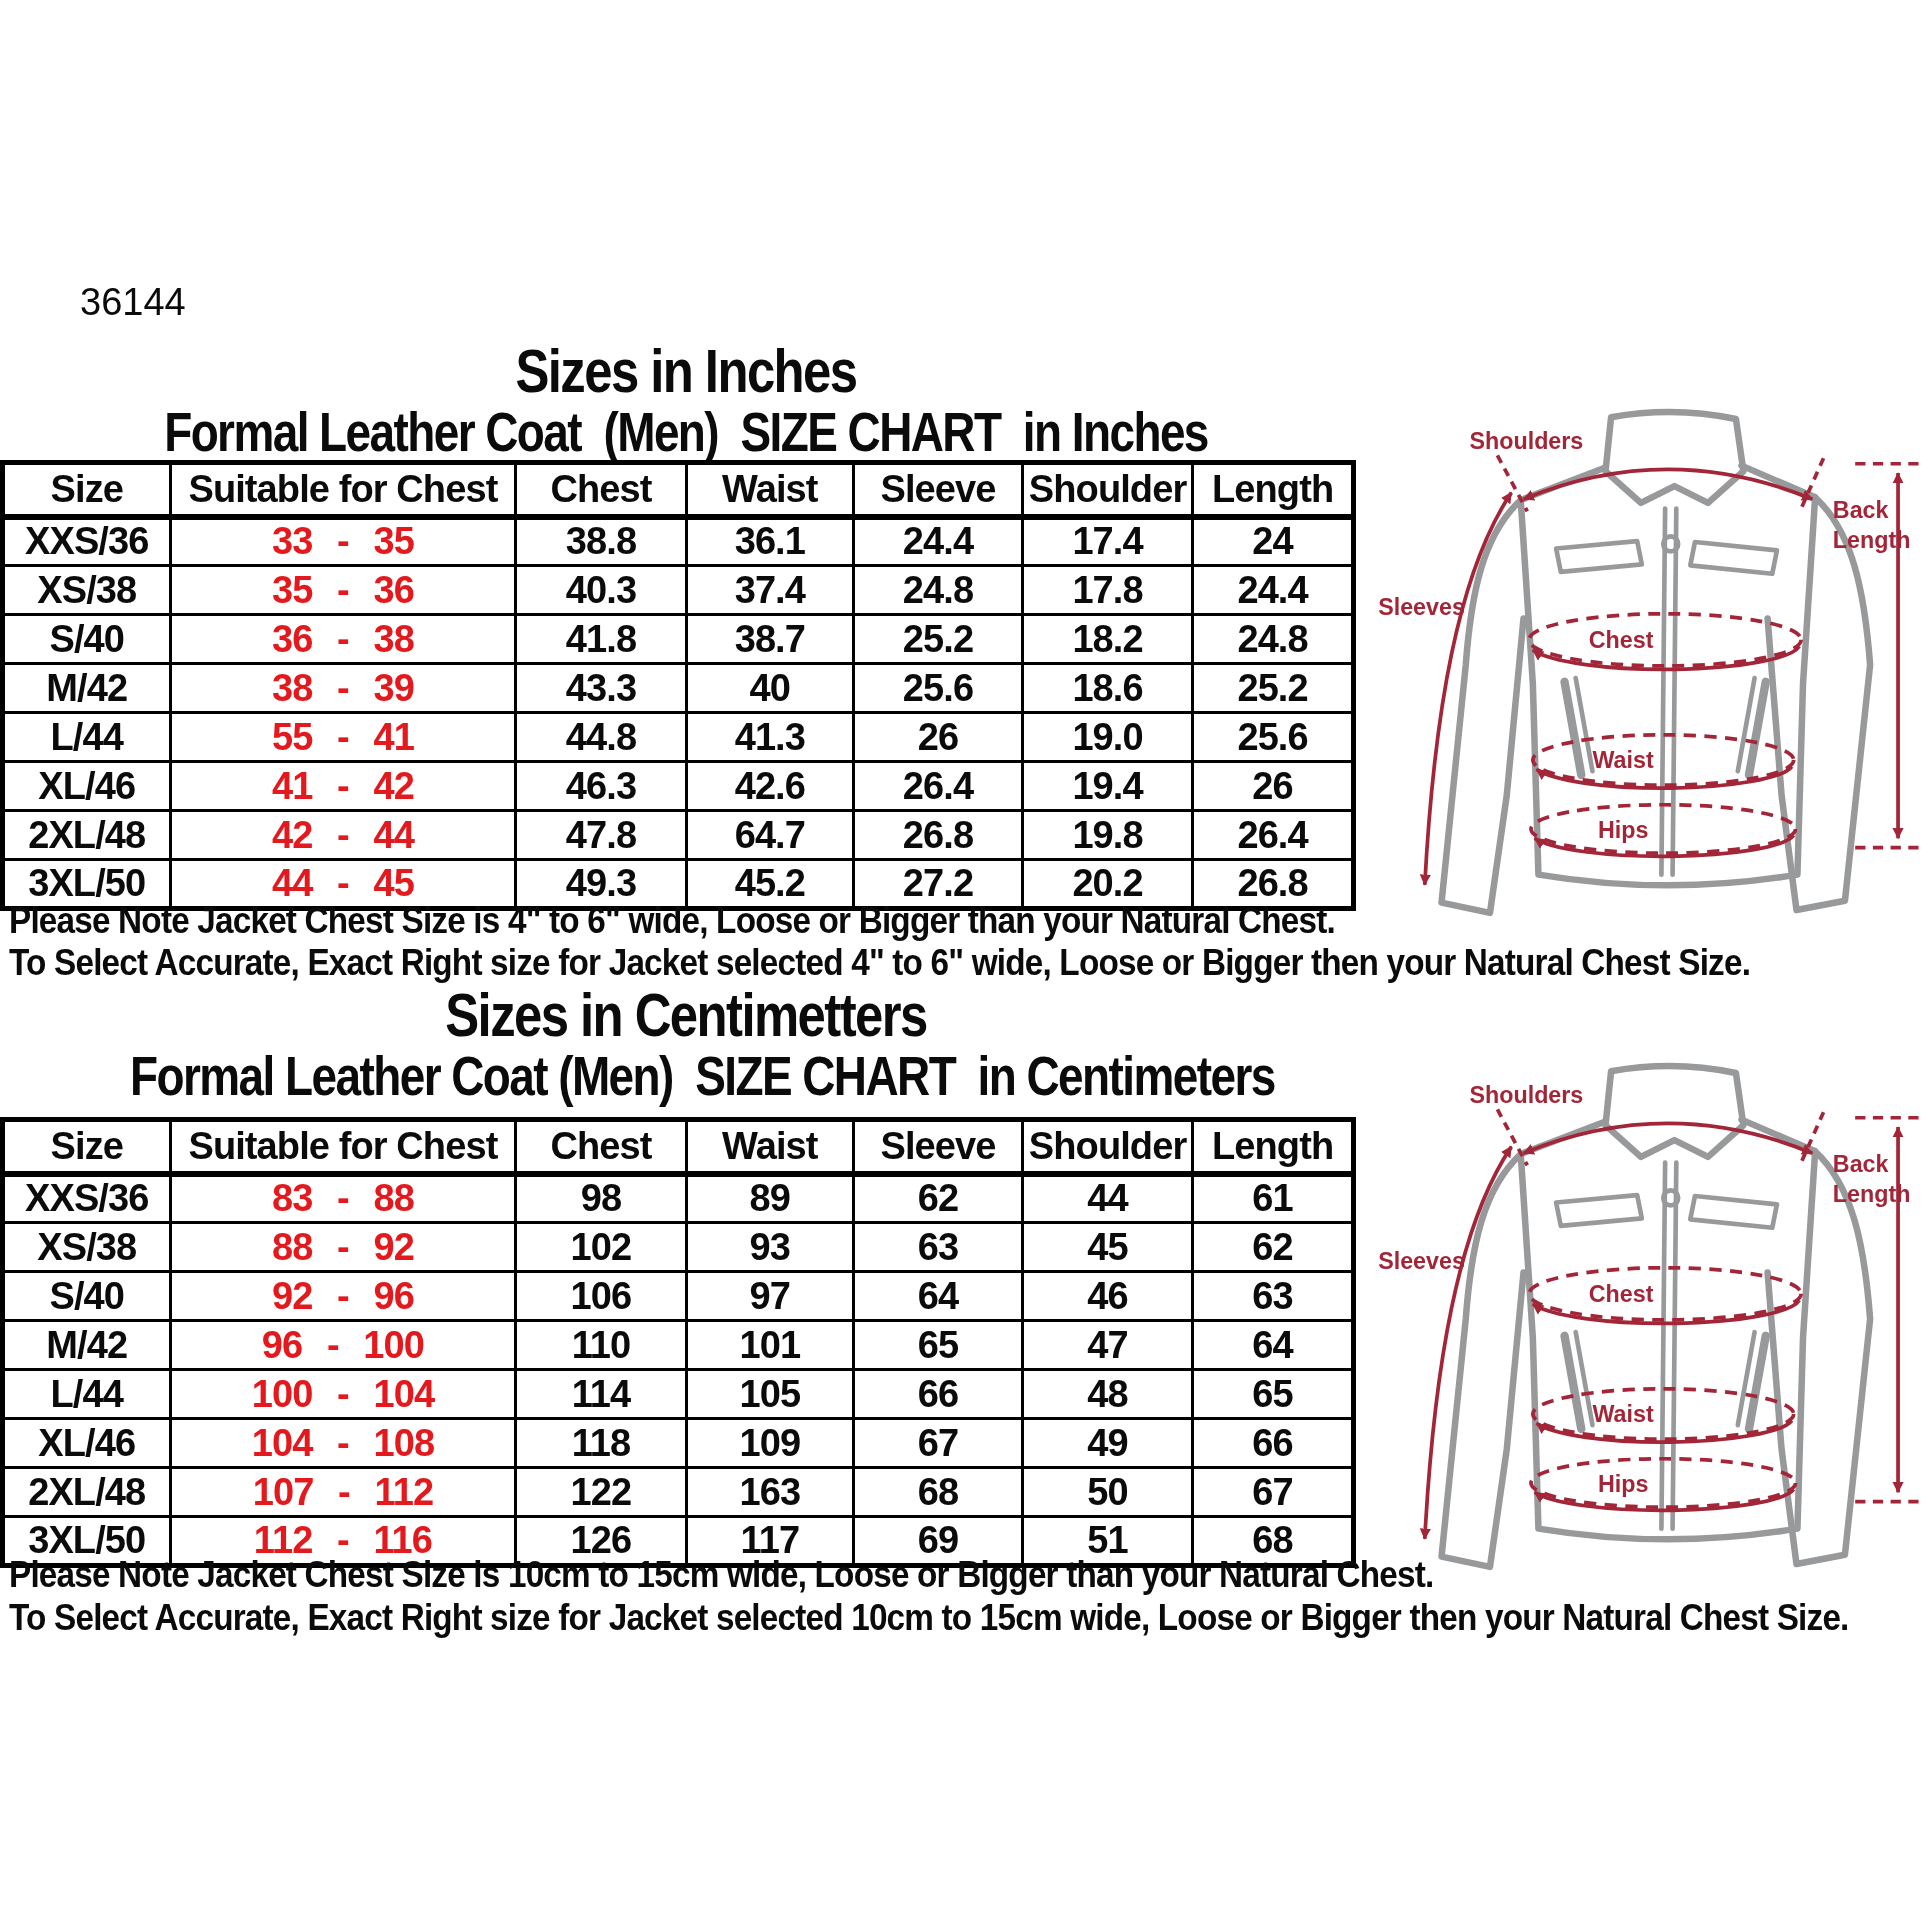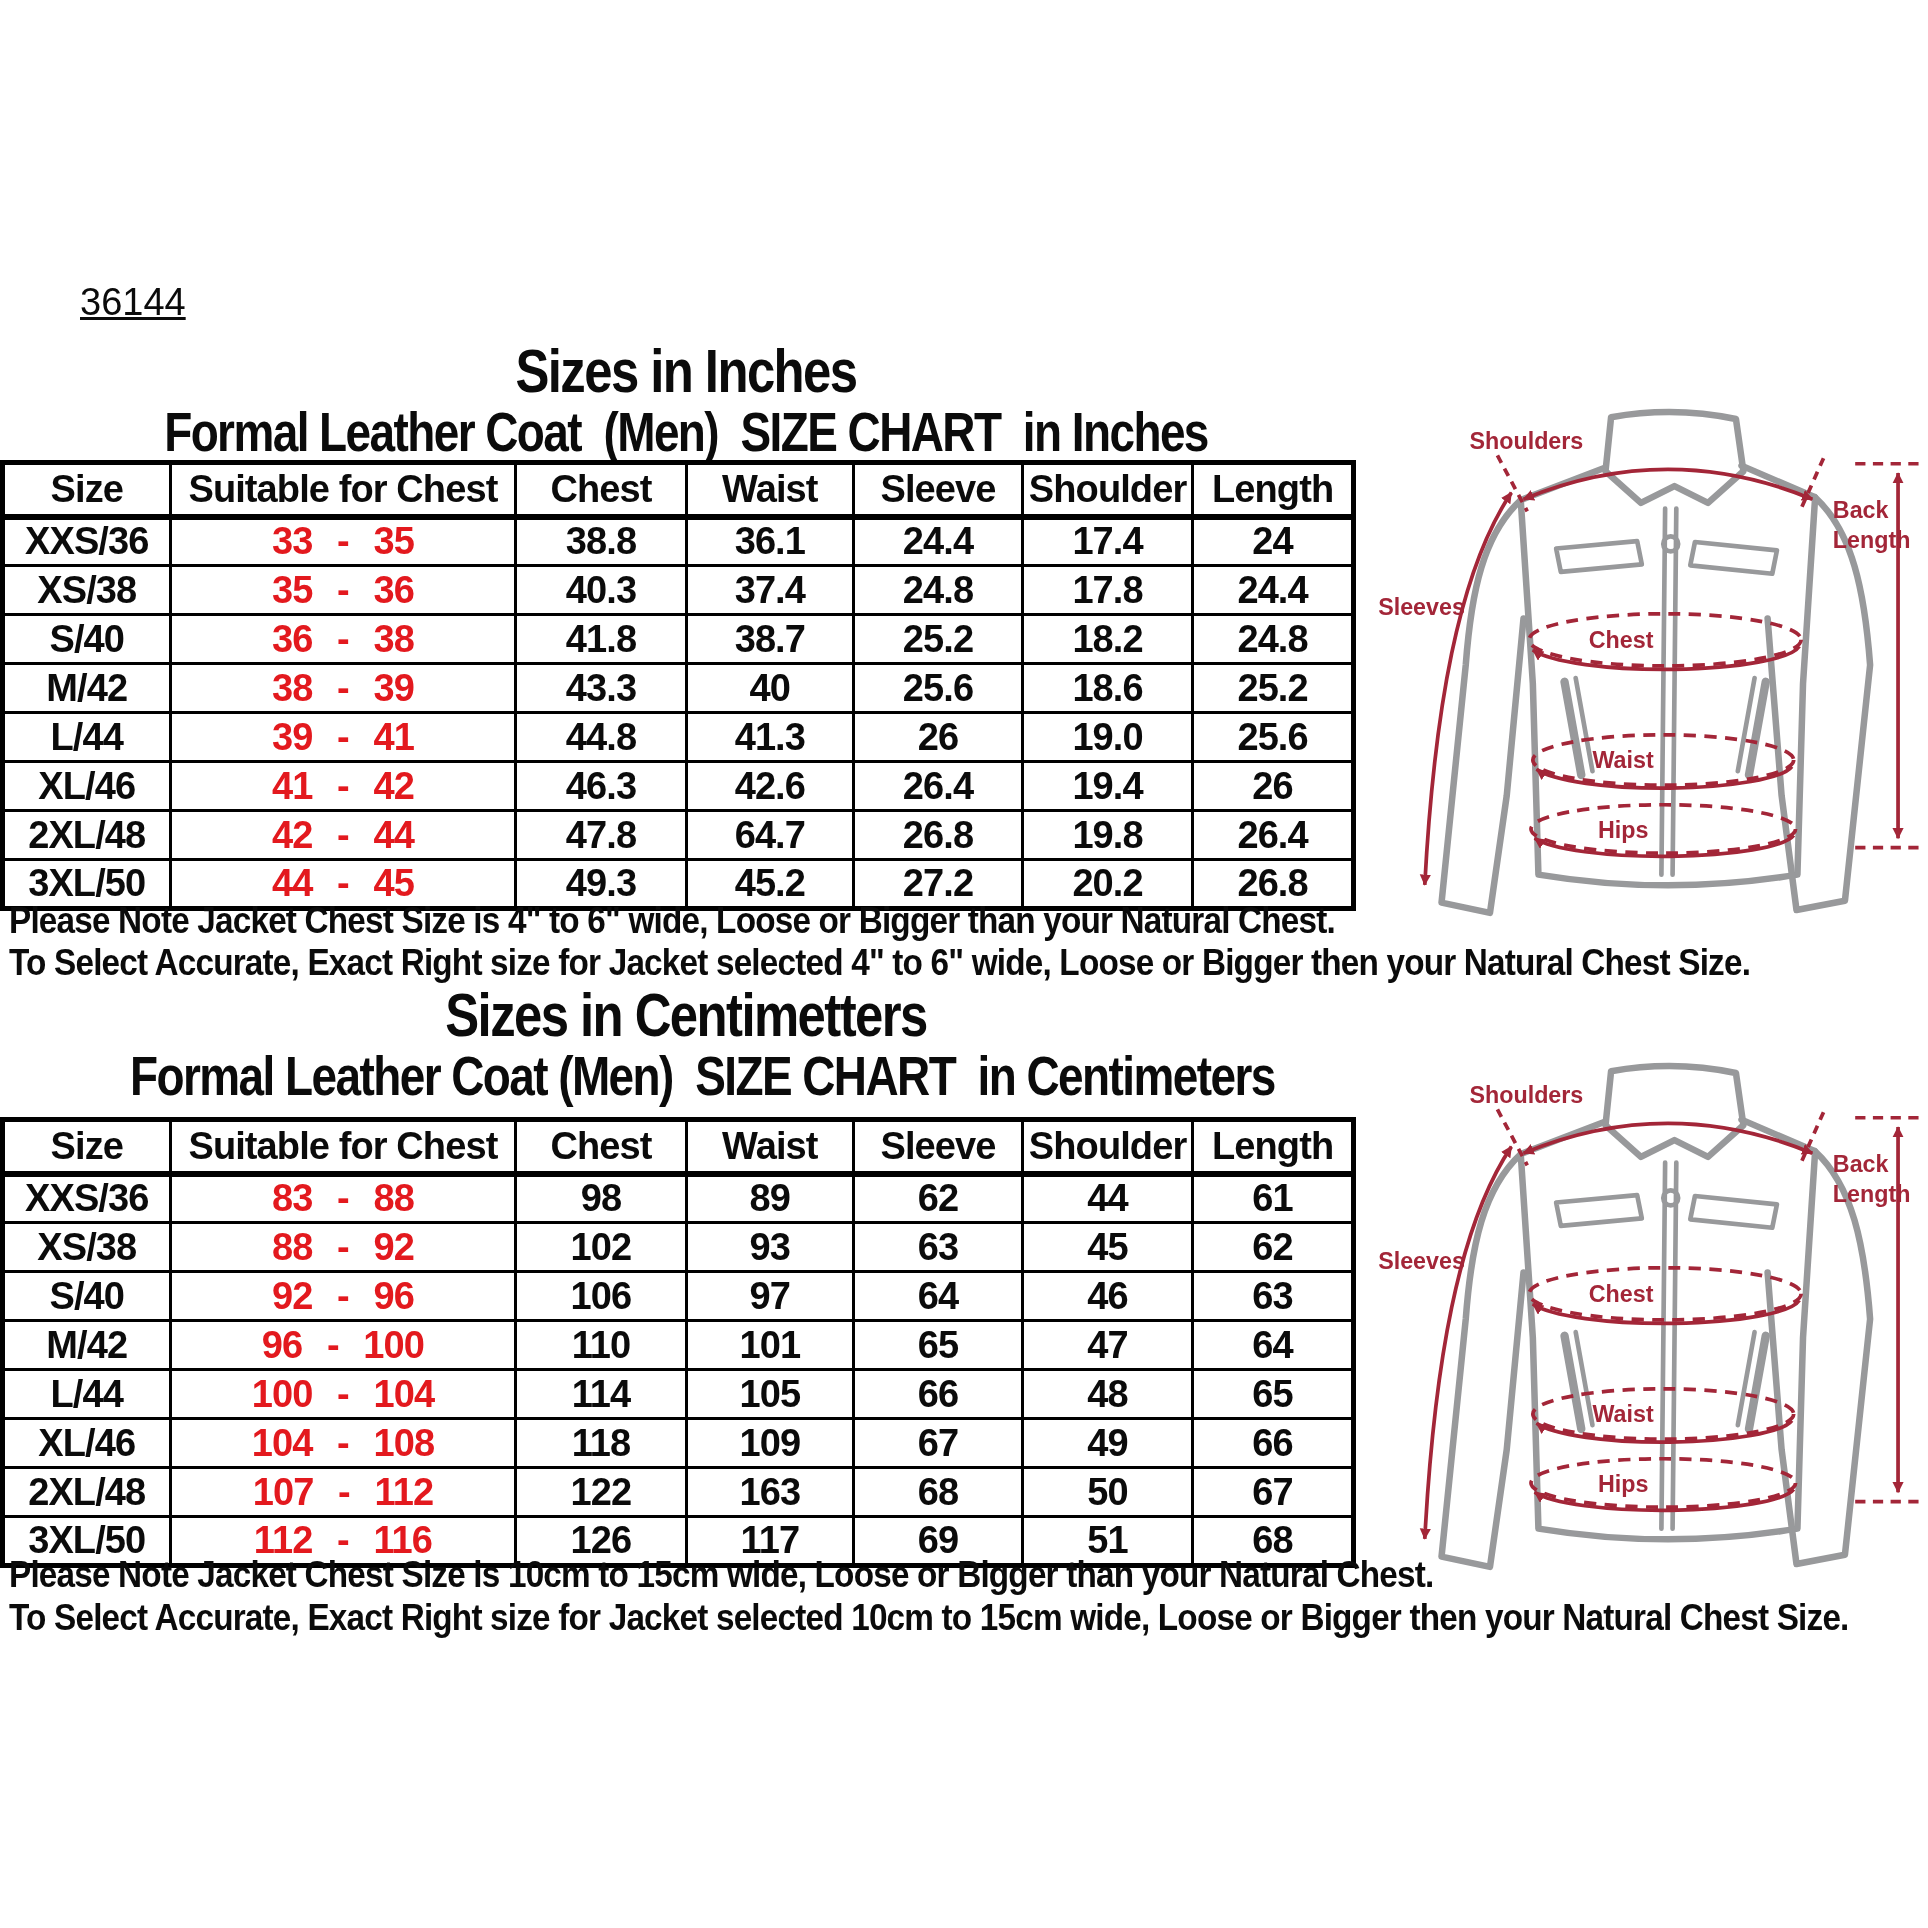--- a/index.html
+++ b/index.html
@@ -6,21 +6,21 @@
     --red:#e3191e;
     --diag:#a32638;
     --gray:#98999b;
     --ink:#0b0b0b;
   }
   *{margin:0;padding:0;box-sizing:border-box;}
   html,body{background:#fff;}
   body{font-family:"Liberation Sans", sans-serif;color:var(--ink);}
   .page{position:relative;width:1928px;height:1928px;background:#ffffff;overflow:hidden;}
 
-  .item-number{position:absolute;left:80px;top:281px;font-size:38px;font-weight:400;letter-spacing:0;text-decoration:underline;}
+  .item-number{position:absolute;left:80px;top:281px;font-size:38px;font-weight:400;letter-spacing:0;}
 
   .title{position:absolute;left:7.5px;width:1356px;text-align:center;font-weight:bold;
          font-size:62px;letter-spacing:-1.9px;transform:scaleX(.82);transform-origin:50% 50%;white-space:pre;}
   .subtitle{position:absolute;left:7.5px;width:1356px;text-align:center;font-weight:bold;
          font-size:56px;letter-spacing:-1.9px;transform:scaleX(.82);transform-origin:50% 50%;white-space:pre;}
   .t1{top:335px;}
   .st1{top:399px;}
   .t2{top:979px;}
   .st2{top:1043px;}
 
@@ -110,21 +110,21 @@
           <td>M/42</td>
           <td class="red">38 - 39</td>
           <td>43.3</td>
           <td>40</td>
           <td>25.6</td>
           <td>18.6</td>
           <td>25.2</td>
         </tr>
         <tr>
           <td>L/44</td>
-          <td class="red">39 - 41</td>
+          <td class="red">55 - 41</td>
           <td>44.8</td>
           <td>41.3</td>
           <td>26</td>
           <td>19.0</td>
           <td>25.6</td>
         </tr>
         <tr>
           <td>XL/46</td>
           <td class="red">41 - 42</td>
           <td>46.3</td>

